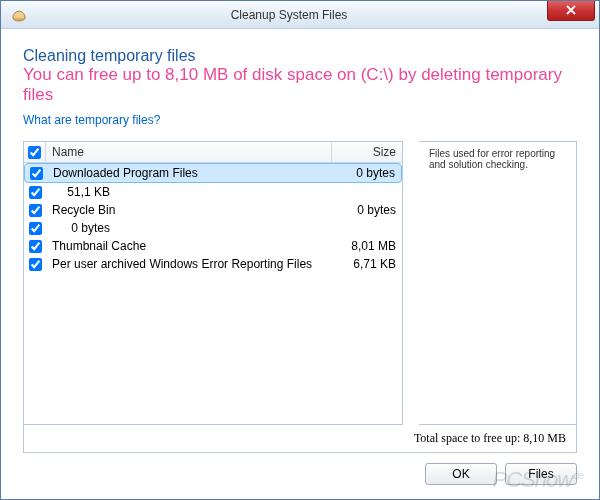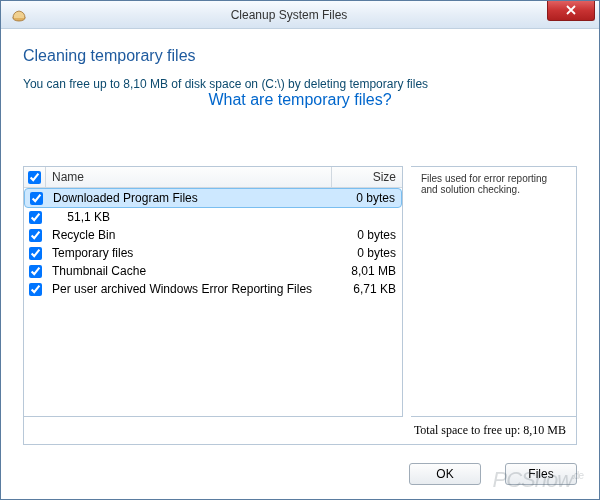--- a/index.html
+++ b/index.html
@@ -8,45 +8,45 @@
 .window { width: 600px; height: 500px; background: #fff; border: 1px solid #5a7ca0; box-shadow: 0 0 6px rgba(0,0,0,0.2); position: relative; }
 
 .titlebar { height: 28px; background: linear-gradient(to bottom, #f7fbff 0%, #e6eef7 50%, #d7e4f2 100%); border-bottom: 1px solid #c0d0e0; display: flex; align-items: center; position: relative; }
 .titlebar .icon-slot { width: 24px; display: flex; justify-content: center; align-items: center; margin-left: 6px; }
 .titlebar .title { flex: 1; text-align: center; font-size: 12px; color: #333; }
 .titlebar .close-btn { width: 48px; height: 20px; margin-right: 4px; margin-top: -8px; background: linear-gradient(to bottom, #e06060 0%, #c83232 50%, #b02020 100%); border: 1px solid #8a1a1a; border-top: none; border-radius: 0 0 3px 3px; display: flex; align-items: center; justify-content: center; cursor: pointer; }
 .titlebar .close-btn svg { width: 10px; height: 10px; }
 
 .content { padding: 18px 22px 14px 22px; height: calc(100% - 28px); display: flex; flex-direction: column; }
 
-.heading { color: #1e5a9e; font-size: 16px; font-weight: 400; margin-bottom: 12px; }
-.subtext { color: #0c4a6e; font-size: 12px; margin-bottom: 0; }
-.link { color: #0066cc; font-size: 16px; cursor: pointer; margin-bottom: 14px; display: inline-block; text-align: center; }
+.heading { color: #1e5a9e; font-size: 16px; font-weight: 400; }
+.subtext { color: #ec4899; font-size: 17px; margin-bottom: 8px; }
+.link { color: #0066cc; font-size: 12px; cursor: pointer; margin-bottom: 14px; display: inline-block; }
 
-.body-row { display: flex; flex: 1; gap: 8px; min-height: 0; margin-top: 43px; }
+.body-row { display: flex; flex: 1; gap: 16px; min-height: 0; }
 
 .list-panel { flex: 0 0 380px; border: 1px solid #b8c8d8; display: flex; flex-direction: column; background: #fff; }
 .list-header { display: flex; background: linear-gradient(to bottom, #fdfdfd, #f0f3f7); border-bottom: 1px solid #d0d8e0; font-size: 12px; color: #333; }
 .list-header .col-check { width: 22px; border-right: 1px solid #d0d8e0; display:flex; align-items:center; justify-content:center; padding: 3px 0; }
 .list-header .col-name { flex: 1; padding: 3px 6px; border-right: 1px solid #d0d8e0; }
 .list-header .col-size { width: 70px; padding: 3px 6px; text-align: right; }
 .list-body { flex: 1; overflow: auto; }
 .list-row { display: flex; font-size: 12px; color: #000; align-items: center; padding: 1px 0; }
 .list-row.selected { background: #cde8ff; border: 1px solid #7abef0; border-radius: 4px; margin: 0; }
 .list-row .col-check { width: 22px; display:flex; align-items:center; justify-content:center; }
 .list-row .col-name { flex: 1; padding: 1px 6px; white-space: nowrap; overflow: hidden; text-overflow: ellipsis; }
 .list-row .col-size { width: 70px; padding: 1px 6px; text-align: right; }
 
 input[type=checkbox] { width: 13px; height: 13px; cursor: pointer; }
 
 .desc-panel { flex: 1; border: 1px solid #b8c8d8; border-left: none; padding: 6px 10px; font-size: 10px; color: #333; background: #fff; }
 
 .total-bar { border: 1px solid #b8c8d8; border-top: none; font-size: 12px; text-align: right; padding: 6px 10px; margin-top: 0; background: #fff; font-family: Liberation Serif, serif; }
 
-.button-row { display: flex; justify-content: flex-end; gap: 24px; margin-top: 18px; }
+.button-row { display: flex; justify-content: flex-end; gap: 8px; margin-top: 10px; }
 .btn { min-width: 72px; padding: 3px 14px; font-size: 12px; background: linear-gradient(to bottom, #fdfdfd, #e8ecf0); border: 1px solid #a0acb8; border-radius: 3px; cursor: pointer; }
 
 .watermark { position: absolute; right: 16px; bottom: 6px; font-size: 22px; font-weight: normal; color: rgba(100,110,120,0.25); font-style: italic; letter-spacing: -1px; pointer-events: none; }
 .watermark sup { font-size: 10px; font-style: normal; }
 </style>
 </head>
 <body>
 
 <div class="window">
 
@@ -99,21 +99,20 @@
               <div class="col-check">
                 <input type="checkbox" checked="" style="">
               </div>
               <div class="col-name">Recycle Bin</div>
               <div class="col-size">0 bytes</div>
             </div>
             <div class="list-row">
               <div class="col-check">
                 <input type="checkbox" checked="" style="">
               </div>
-              <div class="col-name">Temporary files</div>
               <div class="col-size">0 bytes</div>
             </div>
             <div class="list-row">
               <div class="col-check">
                 <input type="checkbox" checked="" style="">
               </div>
               <div class="col-name">Thumbnail Cache</div>
               <div class="col-size">8,01 MB</div>
             </div>
             <div class="list-row">

